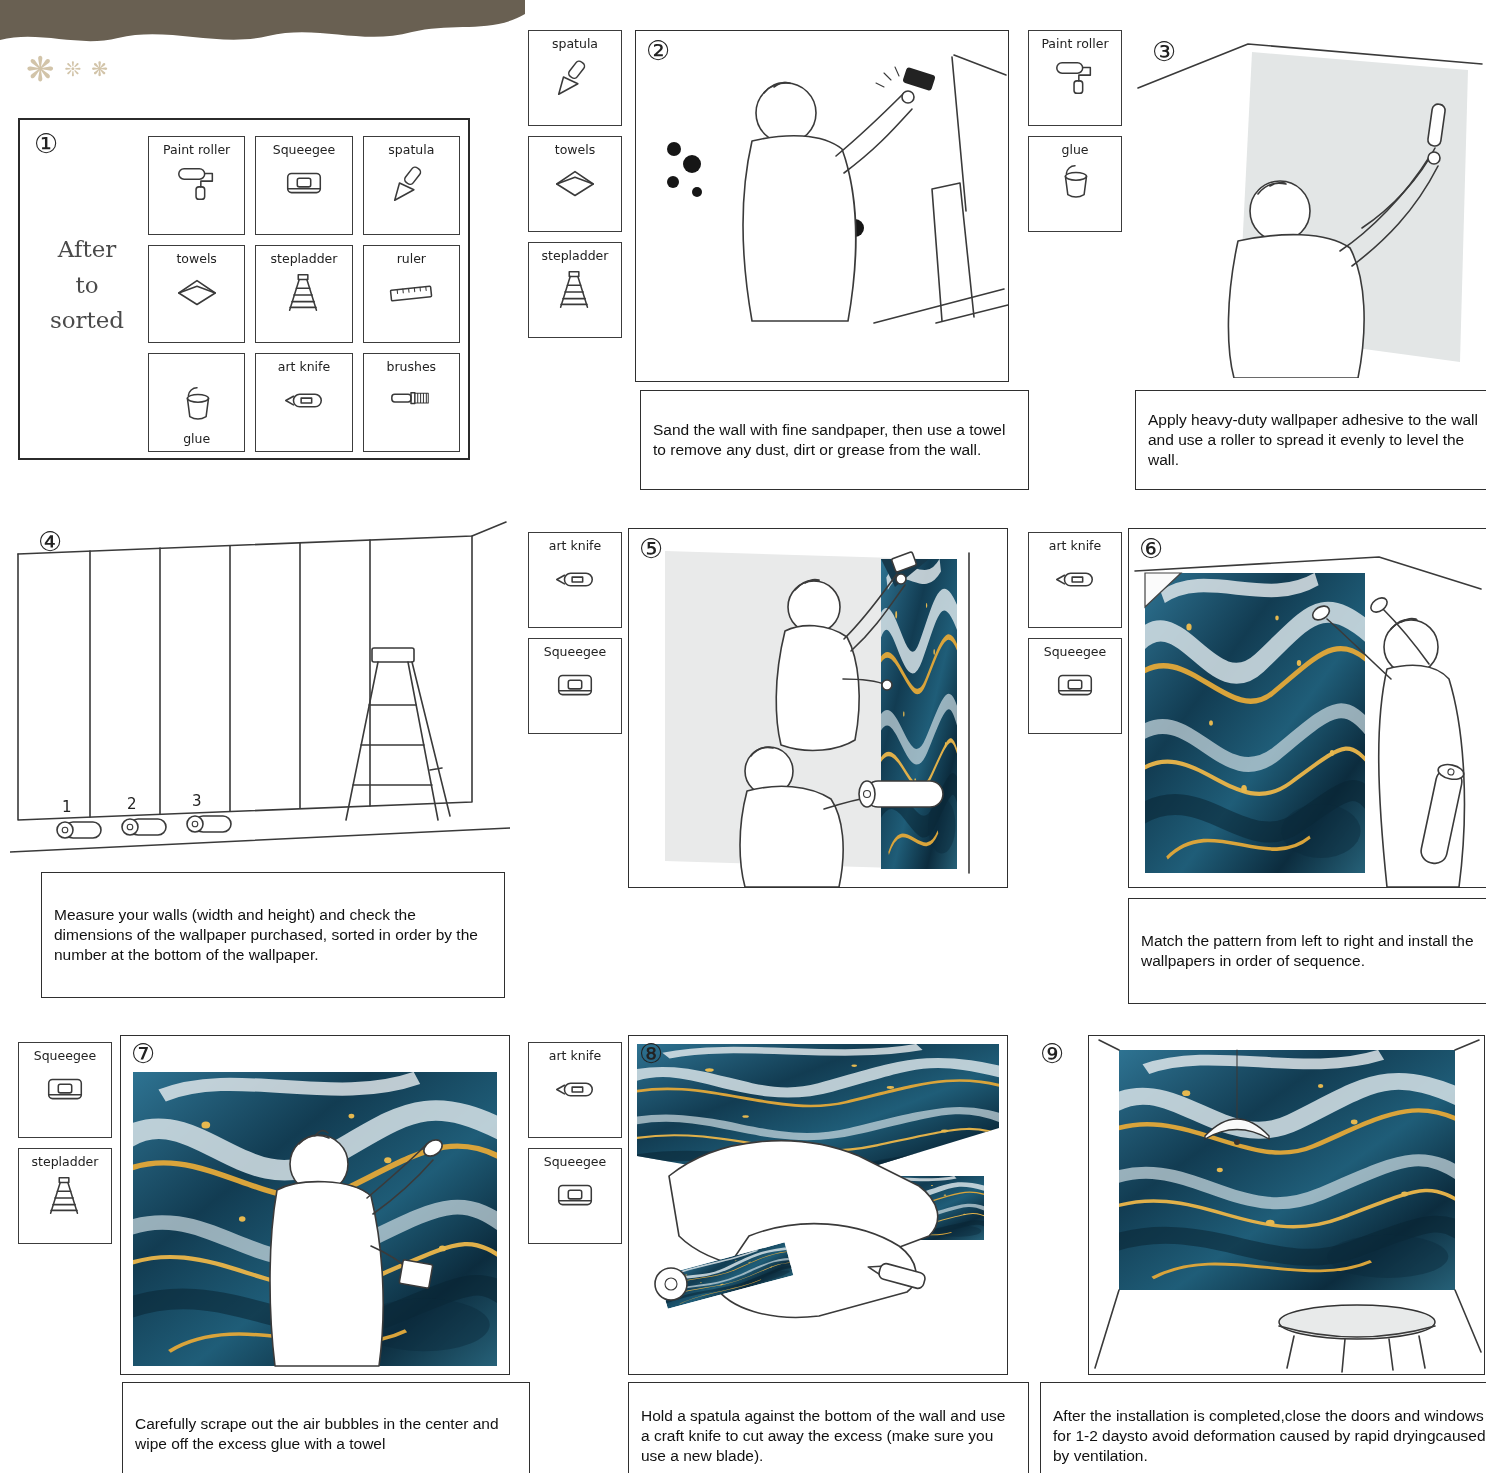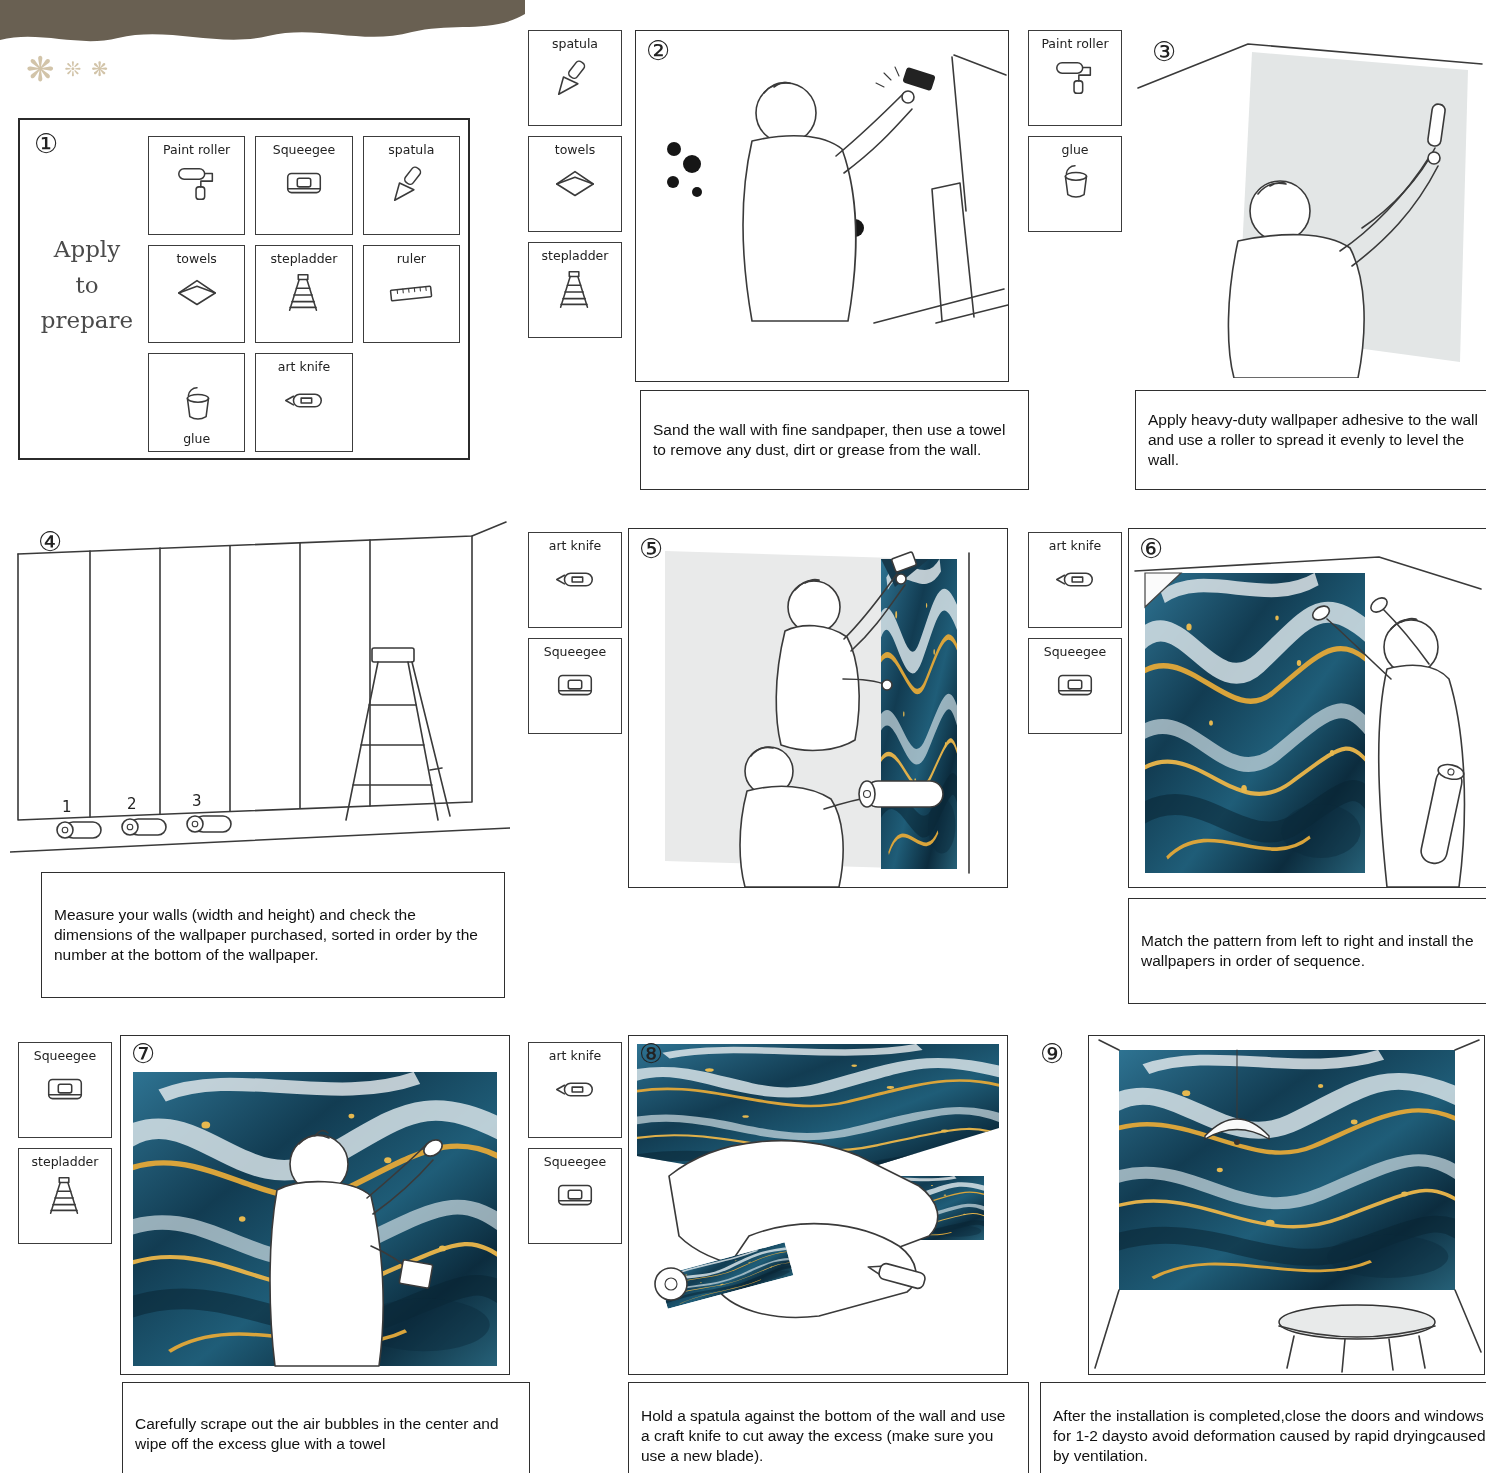--- a/index.html
+++ b/index.html
@@ -123,23 +123,23 @@
   </svg>
   <div id="banner-row">
     <span class="flower" style="font-size:34px">❋</span>
     <span class="flower" style="font-size:20px">❊</span>
     <span class="flower" style="font-size:20px">❋</span>
   </div>
 
   <div id="step1-box">
     <span class="stepnum" style="left:14px;top:10px">①</span>
     <div id="tools-intro">
-      <div>Apply</div>
+      <div>After</div>
       <div>to</div>
-      <div>prepare</div>
+      <div>sorted</div>
     </div>
     <div id="tools-grid">
       <div class="tool-box">
         <span class="tool-label">Paint roller</span>
         <svg viewBox="0 0 48 48">
             <use href="#sym-paint-roller"></use>
           </svg>
       </div>
       <div class="tool-box">
         <span class="tool-label">Squeegee</span>
@@ -174,20 +174,26 @@
       <div class="tool-box label-bottom">
         <span class="tool-label">glue</span>
         <svg viewBox="0 0 48 48">
             <use href="#sym-glue"></use>
           </svg>
       </div>
       <div class="tool-box">
         <span class="tool-label">art knife</span>
         <svg viewBox="0 0 48 48">
             <use href="#sym-artknife"></use>
+          </svg>
+      </div>
+      <div class="tool-box">
+        <span class="tool-label">brushes</span>
+        <svg viewBox="0 0 48 48">
+            <use href="#sym-brush"></use>
           </svg>
       </div>
     </div>
   </div>
 
   <div class="cell" style="left:520px;top:18px;width:485px;height:455px">
     <div class="tool-box" style="left:8px;top:12px">
       <span class="tool-label">spatula</span>
       <svg viewBox="0 0 48 48">
           <use href="#sym-spatula"></use>

